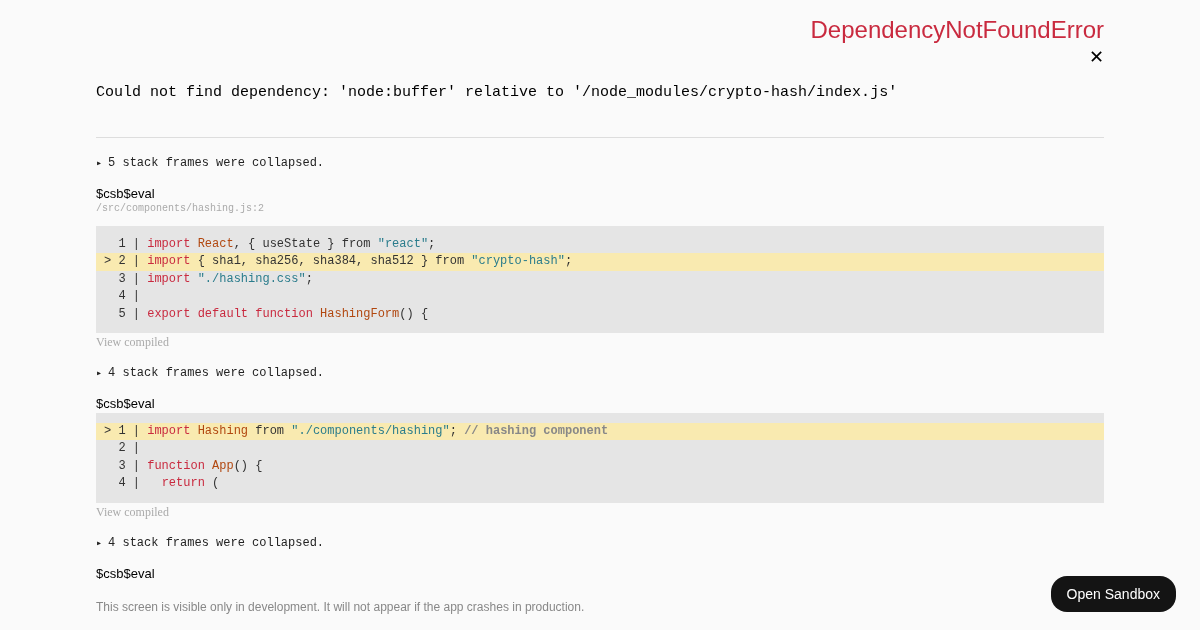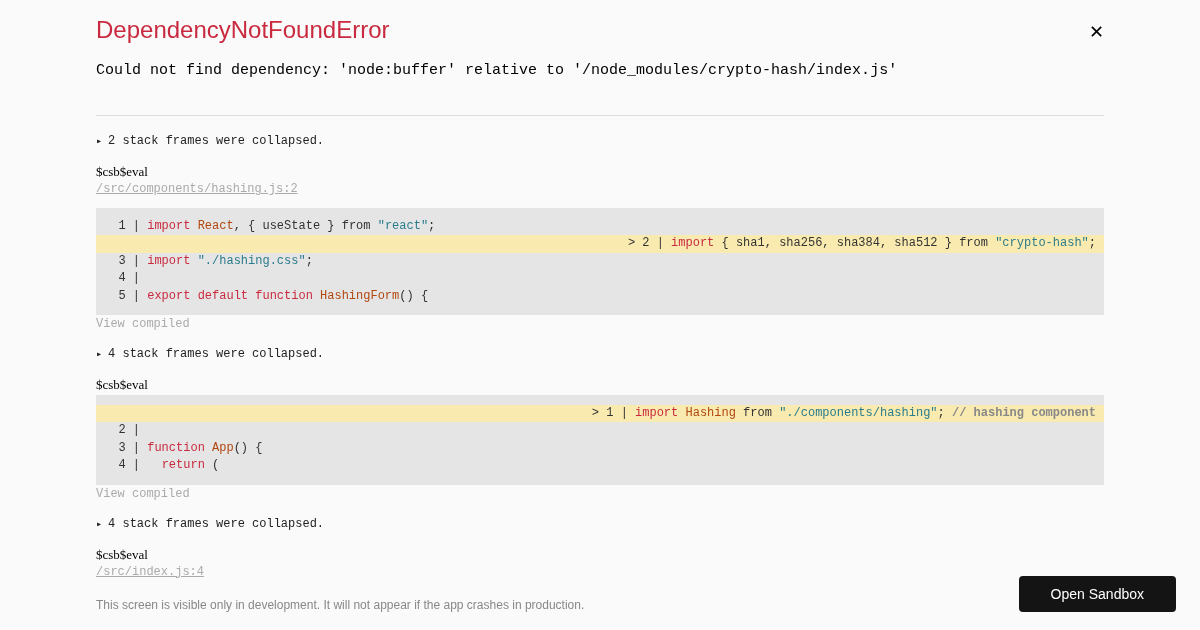--- a/index.html
+++ b/index.html
@@ -10,21 +10,22 @@
     font-family: -apple-system, BlinkMacSystemFont, "Segoe UI", sans-serif;
     overflow: hidden;
     position: relative;
   }
   .container {
     padding: 16px 96px 0 96px;
   }
   .header-row {
     display: flex;
     justify-content: space-between;
-    align-items: center;
+    align-items: flex-end;
+    flex-direction: column;
   }
   .error-title {
     font-size: 24px;
     font-weight: 400;
     color: #c92a3f;
     font-family: -apple-system, BlinkMacSystemFont, "Segoe UI", sans-serif;
   }
   .close-icon {
     font-size: 18px;
     color: #000;
@@ -51,108 +52,105 @@
     color: #222;
     cursor: pointer;
     margin-bottom: 16px;
   }
   .collapsed-frames::before {
     content: "▸";
     margin-right: 6px;
     font-size: 10px;
   }
   .frame-name {
-    font-family: Liberation Serif, serif;
+    font-family: Liberation Sans, sans-serif;
     font-size: 13px;
     color: #000;
     margin-bottom: 2px;
   }
   .frame-loc {
     font-family: "SFMono-Regular", Consolas, "Liberation Mono", Menlo, monospace;
-    font-size: 12px;
+    font-size: 10px;
     color: #aaa;
     margin-bottom: 12px;
-    text-decoration: underline;
   }
   .code-block {
     background: #e5e5e5;
     font-family: "SFMono-Regular", Consolas, "Liberation Mono", Menlo, monospace;
     font-size: 12px;
     line-height: 1.45;
     padding: 10px 0;
     margin-bottom: 2px;
     white-space: pre;
     overflow: hidden;
   }
   .code-line {
     padding: 0 8px;
   }
   .code-line.highlighted {
     background: #f9eab0;
-    text-align: right;
   }
   .gutter { color: #333; }
   .kw { color: #c92a3f; }
   .id { color: #b1470f; }
   .punc { color: #333; }
   .str { color: #2a7c8c; }
   .cmt { color: #888; font-weight: bold; }
   .view-compiled {
-    font-family: Liberation Mono, monospace;
+    font-family: Liberation Serif, serif;
     font-size: 12px;
     color: #aaa;
     cursor: pointer;
     margin-bottom: 16px;
   }
   .footer-text {
     font-size: 12px;
     color: #888;
     line-height: 1.45;
     margin-top: 18px;
   }
   .open-sandbox {
     position: absolute;
     bottom: 18px;
     right: 24px;
     background: #141414;
     color: #fff;
     font-size: 14px;
-    padding: 10px 32px;
-    border-radius: 4px;
+    padding: 10px 16px;
+    border-radius: 16px;
     border: none;
     cursor: pointer;
   }
 </style>
 </head>
 <body>
 
 <div class="container">
 
   <div class="header-row">
     <div class="error-title">DependencyNotFoundError</div>
     <div class="close-icon">✕</div>
   </div>
 
   <div class="error-message">Could not find dependency: 'node:buffer' relative to '/node_modules/crypto-hash/index.js'</div>
 
   <hr class="divider">
 
-  <div class="collapsed-frames">2 stack frames were collapsed.</div>
+  <div class="collapsed-frames">5 stack frames were collapsed.</div>
   <div class="frame-name">$csb$eval</div>
   <div class="frame-loc">/src/components/hashing.js:2</div>
   <div class="code-block"><div class="code-line"><span class="gutter">  1 | </span><span class="kw">import </span><span class="id">React</span><span class="punc">, { </span><span class="punc">useState</span><span class="punc"> } from </span><span class="str">"react"</span><span class="punc">;</span></div><div class="code-line highlighted"><span class="gutter">&gt; 2 | </span><span class="kw">import </span><span class="punc">{ sha1, sha256, sha384, sha512 } from </span><span class="str">"crypto-hash"</span><span class="punc">;</span></div><div class="code-line"><span class="gutter">  3 | </span><span class="kw">import </span><span class="str">"./hashing.css"</span><span class="punc">;</span></div><div class="code-line"><span class="gutter">  4 | </span></div><div class="code-line"><span class="gutter">  5 | </span><span class="kw">export </span><span class="kw">default </span><span class="kw">function </span><span class="id">HashingForm</span><span class="punc">() {</span></div></div>
   <div class="view-compiled">View compiled</div>
 
   <div class="collapsed-frames">4 stack frames were collapsed.</div>
   <div class="frame-name">$csb$eval</div>
   <div class="code-block"><div class="code-line highlighted"><span class="gutter">&gt; 1 | </span><span class="kw">import </span><span class="id">Hashing</span><span class="punc"> from </span><span class="str">"./components/hashing"</span><span class="punc">; </span><span class="cmt">// hashing component</span></div><div class="code-line"><span class="gutter">  2 | </span></div><div class="code-line"><span class="gutter">  3 | </span><span class="kw">function </span><span class="id">App</span><span class="punc">() {</span></div><div class="code-line"><span class="gutter">  4 | </span><span class="punc">  </span><span class="kw">return </span><span class="punc">(</span></div></div>
   <div class="view-compiled">View compiled</div>
 
   <div class="collapsed-frames">4 stack frames were collapsed.</div>
   <div class="frame-name">$csb$eval</div>
-  <div class="frame-loc">/src/index.js:4</div>
 
   <div class="footer-text">This screen is visible only in development. It will not appear if the app crashes in production.</div>
   <div class="footer-text">Open your browser's developer console to further inspect this error.</div>
 
 </div>
 
 <button class="open-sandbox">Open Sandbox</button>
 
 </body></html>

